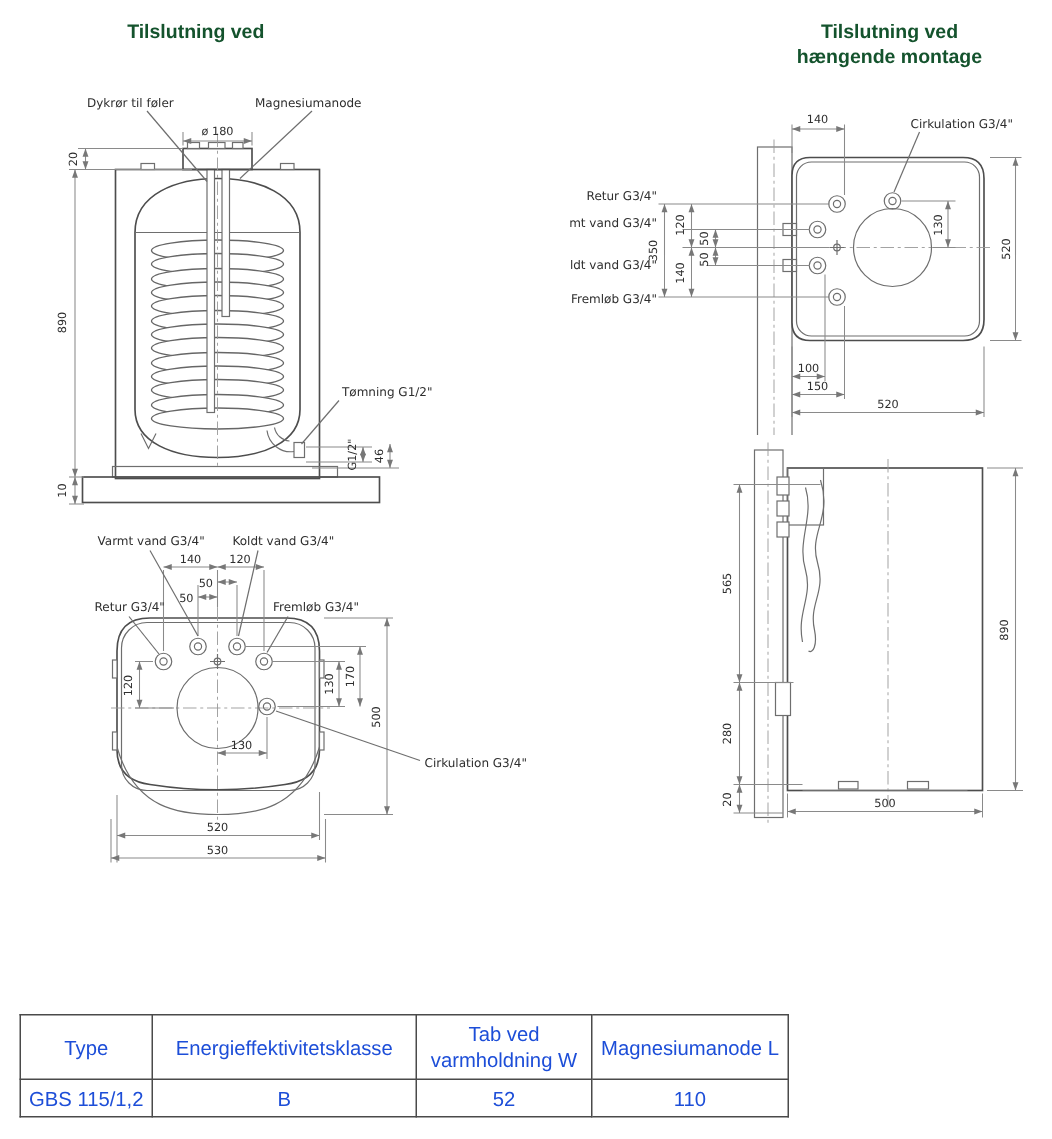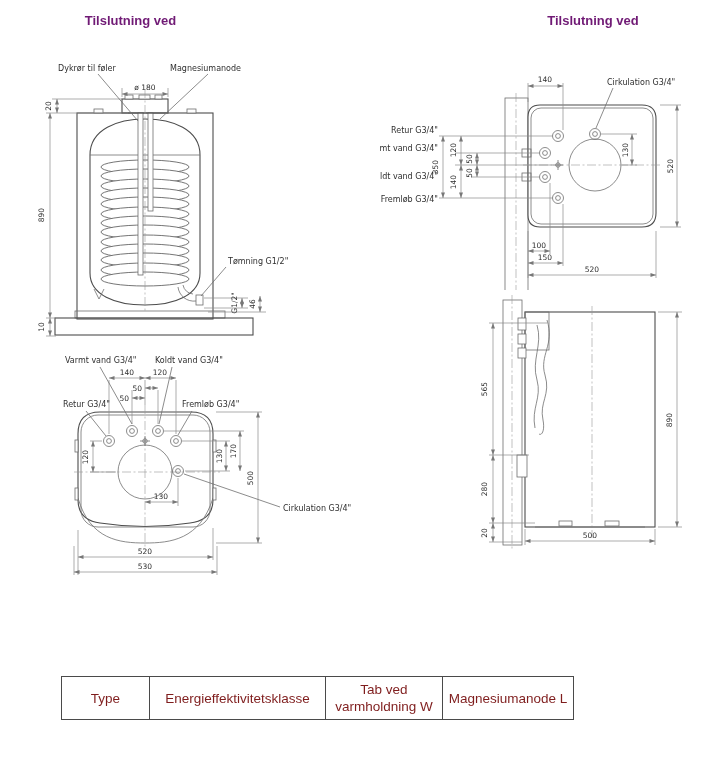--- a/index.html
+++ b/index.html
@@ -1,31 +1,31 @@
 <!DOCTYPE html>
 <html><head>
 <meta charset="utf-8">
 <style>
   html,body{margin:0;padding:0;background:#ffffff;}
   body{width:701px;height:759px;position:relative;font-family:"Liberation Sans",sans-serif;color:#2e2e2e;}
-  .title{position:absolute;text-align:center;font-weight:bold;font-size:13px;line-height:17px;color:#701a75;}
+  .title{position:absolute;text-align:center;font-weight:bold;font-size:13px;line-height:17px;color:#14532d;}
   #title-left{left:38px;top:12px;width:185px;}
   #title-right{left:498px;top:12px;width:190px;}
   .diag{position:absolute;}
   svg text{font-family:"DejaVu Sans",sans-serif;fill:#2e2e2e;}
   .lbl{font-size:8px;}
   .dt{font-size:7.5px;}
   .ln{stroke:#4d4d4d;stroke-width:1.1;fill:none;}
   .lnf{stroke:#4d4d4d;stroke-width:1.1;fill:#ffffff;}
   .tn{stroke:#6e6e6e;stroke-width:0.8;fill:none;}
   .tnf{stroke:#6e6e6e;stroke-width:0.8;fill:#ffffff;}
   .dim{stroke:#8a8a8a;stroke-width:0.7;fill:none;}
   .cl{stroke:#999;stroke-width:0.6;fill:none;stroke-dasharray:9 2.5 2 2.5;}
   .coil{stroke:#666;stroke-width:0.9;fill:#ffffff;}
-  table.spec{position:absolute;left:13px;top:676px;width:512px;border-collapse:collapse;table-layout:fixed;font-size:13.5px;color:#7f1d1d;margin-left:48px;}
+  table.spec{position:absolute;left:13px;top:676px;width:512px;border-collapse:collapse;table-layout:fixed;font-size:13.5px;color:#1d4ed8;}
   table.spec td,table.spec th{border:1.5px solid #4a4a4a;text-align:center;font-weight:normal;padding:2px 4px;line-height:17px;}
   table.spec tr.hdr td{height:38px;}
   table.spec tr.row td{height:20px;}
 </style>
 </head>
 <body>
 
 <svg width="0" height="0" style="position:absolute">
   <defs>
     <marker id="ae" viewBox="0 0 8 6" refX="7.5" refY="3" markerWidth="9" markerHeight="7" orient="auto">
@@ -44,20 +44,21 @@
       <path d="M0,7 L7,0" stroke="#8a8a8a" stroke-width="0.8"></path>
     </pattern>
   </defs>
 </svg>
 
 <div class="title" id="title-left">
   <div>Tilslutning ved</div>
 </div>
 <div class="title" id="title-right">
   <div>Tilslutning ved</div>
+  <div>hængende montage</div>
 </div>
 
 <svg class="diag" style="left:10px;top:55px" width="300" height="300" viewBox="0 0 300 300">
 
   <rect x="67" y="58" width="136" height="206" fill="url(#xh)" class="ln"></rect>
 
   <path class="lnf" d="M80,100 C80,74 108,64 135,64 C162,64 190,74 190,100 L190,218 C190,240 165,250 135,250 C105,250 80,240 80,218 Z"></path>
   <line class="tn" x1="80" y1="100" x2="190" y2="100"></line>
 
   <g>
@@ -387,14 +388,20 @@
       <col style="width:117px">
       <col style="width:131px">
     </colgroup>
   <tbody>
       <tr class="hdr">
     <td>Type</td>
     <td>Energieffektivitetsklasse</td>
     <td>Tab ved varmholdning W</td>
     <td>Magnesiumanode L</td>
   </tr>
+  <tr class="row">
+    <td>GBS 115/1,2</td>
+    <td>B</td>
+    <td>52</td>
+    <td>110</td>
+  </tr>
 </tbody>
   </table>
 
 </body></html>

